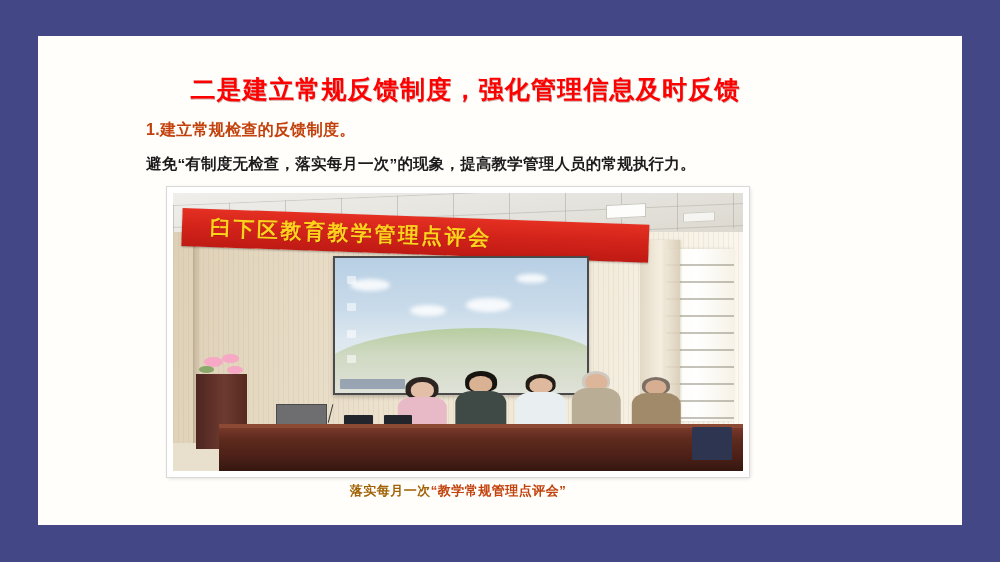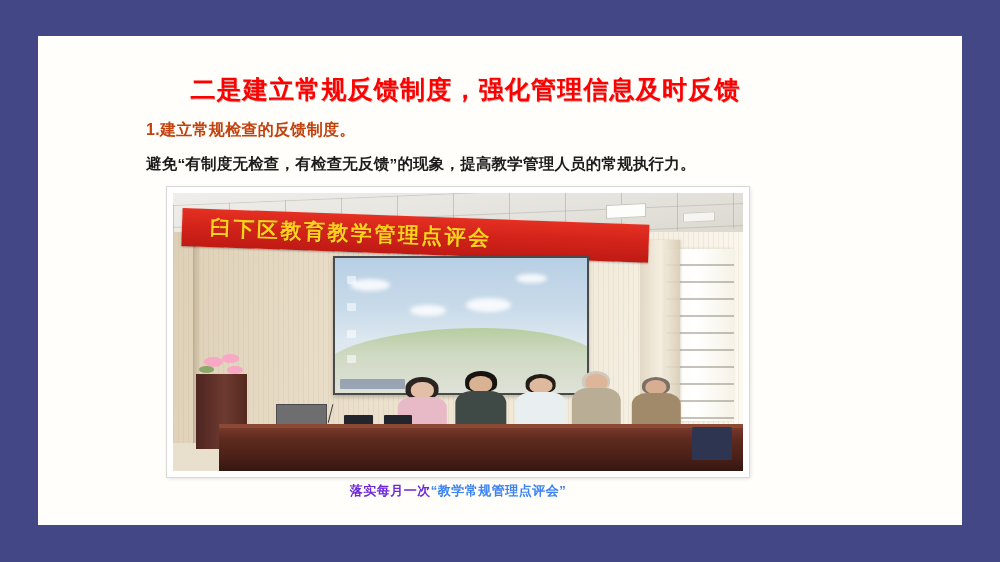--- a/index.html
+++ b/index.html
@@ -345,33 +345,33 @@
     position: absolute;
     left: 129px;
     top: 447px;
     width: 582px;
     text-align: center;
     font-size: 13px;
     font-weight: bold;
     white-space: nowrap;
     line-height: 1.2;
   }
-  .caption .cap-black { color: #6d28d9; letter-spacing: 0.5px; }
-  .caption .cap-red { color: #3b82f6; letter-spacing: 0.5px; text-align: right; }
+  .caption .cap-black { color: #a16207; letter-spacing: 0.5px; }
+  .caption .cap-red { color: #c2410c; letter-spacing: 0.5px; text-align: right; }
 </style>
 </head>
 <body>
 
 <div id="slide-root">
 
   <div class="slide-title">二是建立常规反馈制度，强化管理信息及时反馈</div>
 
   <div class="sub-heading">1.建立常规检查的反馈制度。</div>
 
-  <div class="body-line">避免“有制度无检查，有检查无反馈”的现象，提高教学管理人员的常规执行力。</div>
+  <div class="body-line">避免“有制度无检查，落实每月一次”的现象，提高教学管理人员的常规执行力。</div>
 
   <div class="photo-frame">
     <div class="photo">
 
       <div class="ph-ceiling">
         <div class="ph-ceil-grid"></div>
         <div class="ph-ceil-light"></div>
         <div class="ph-ceil-light b"></div>
       </div>
 

